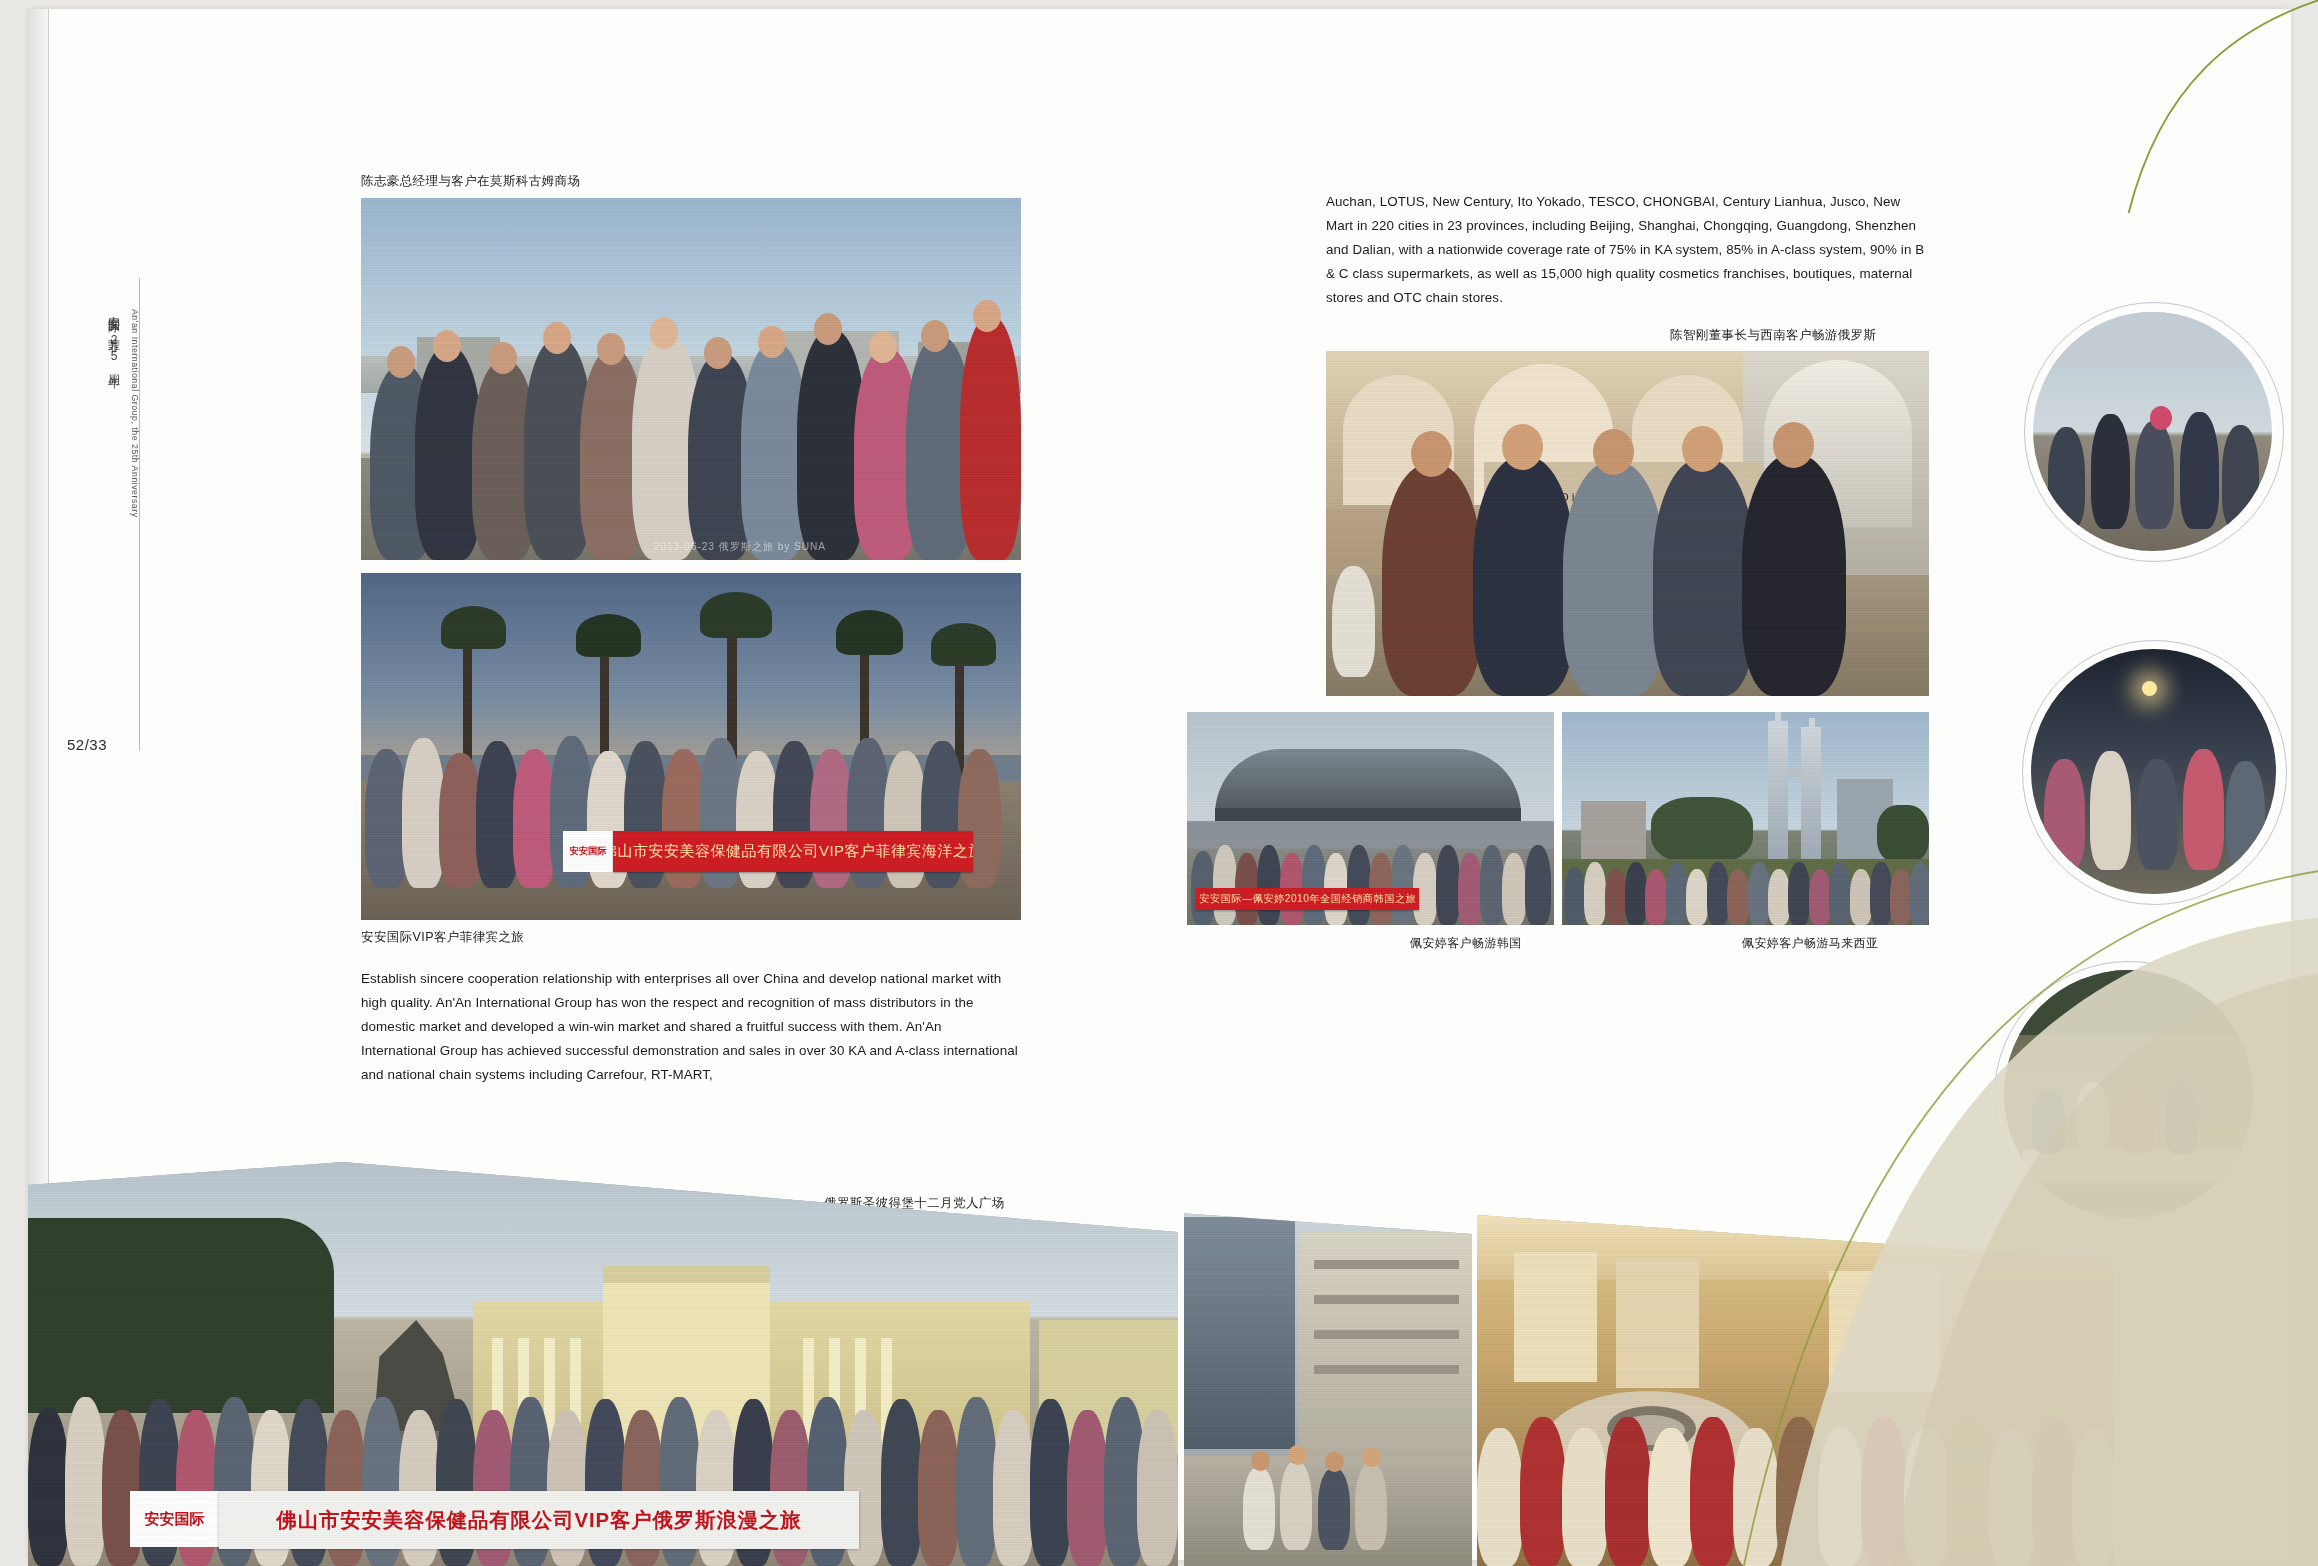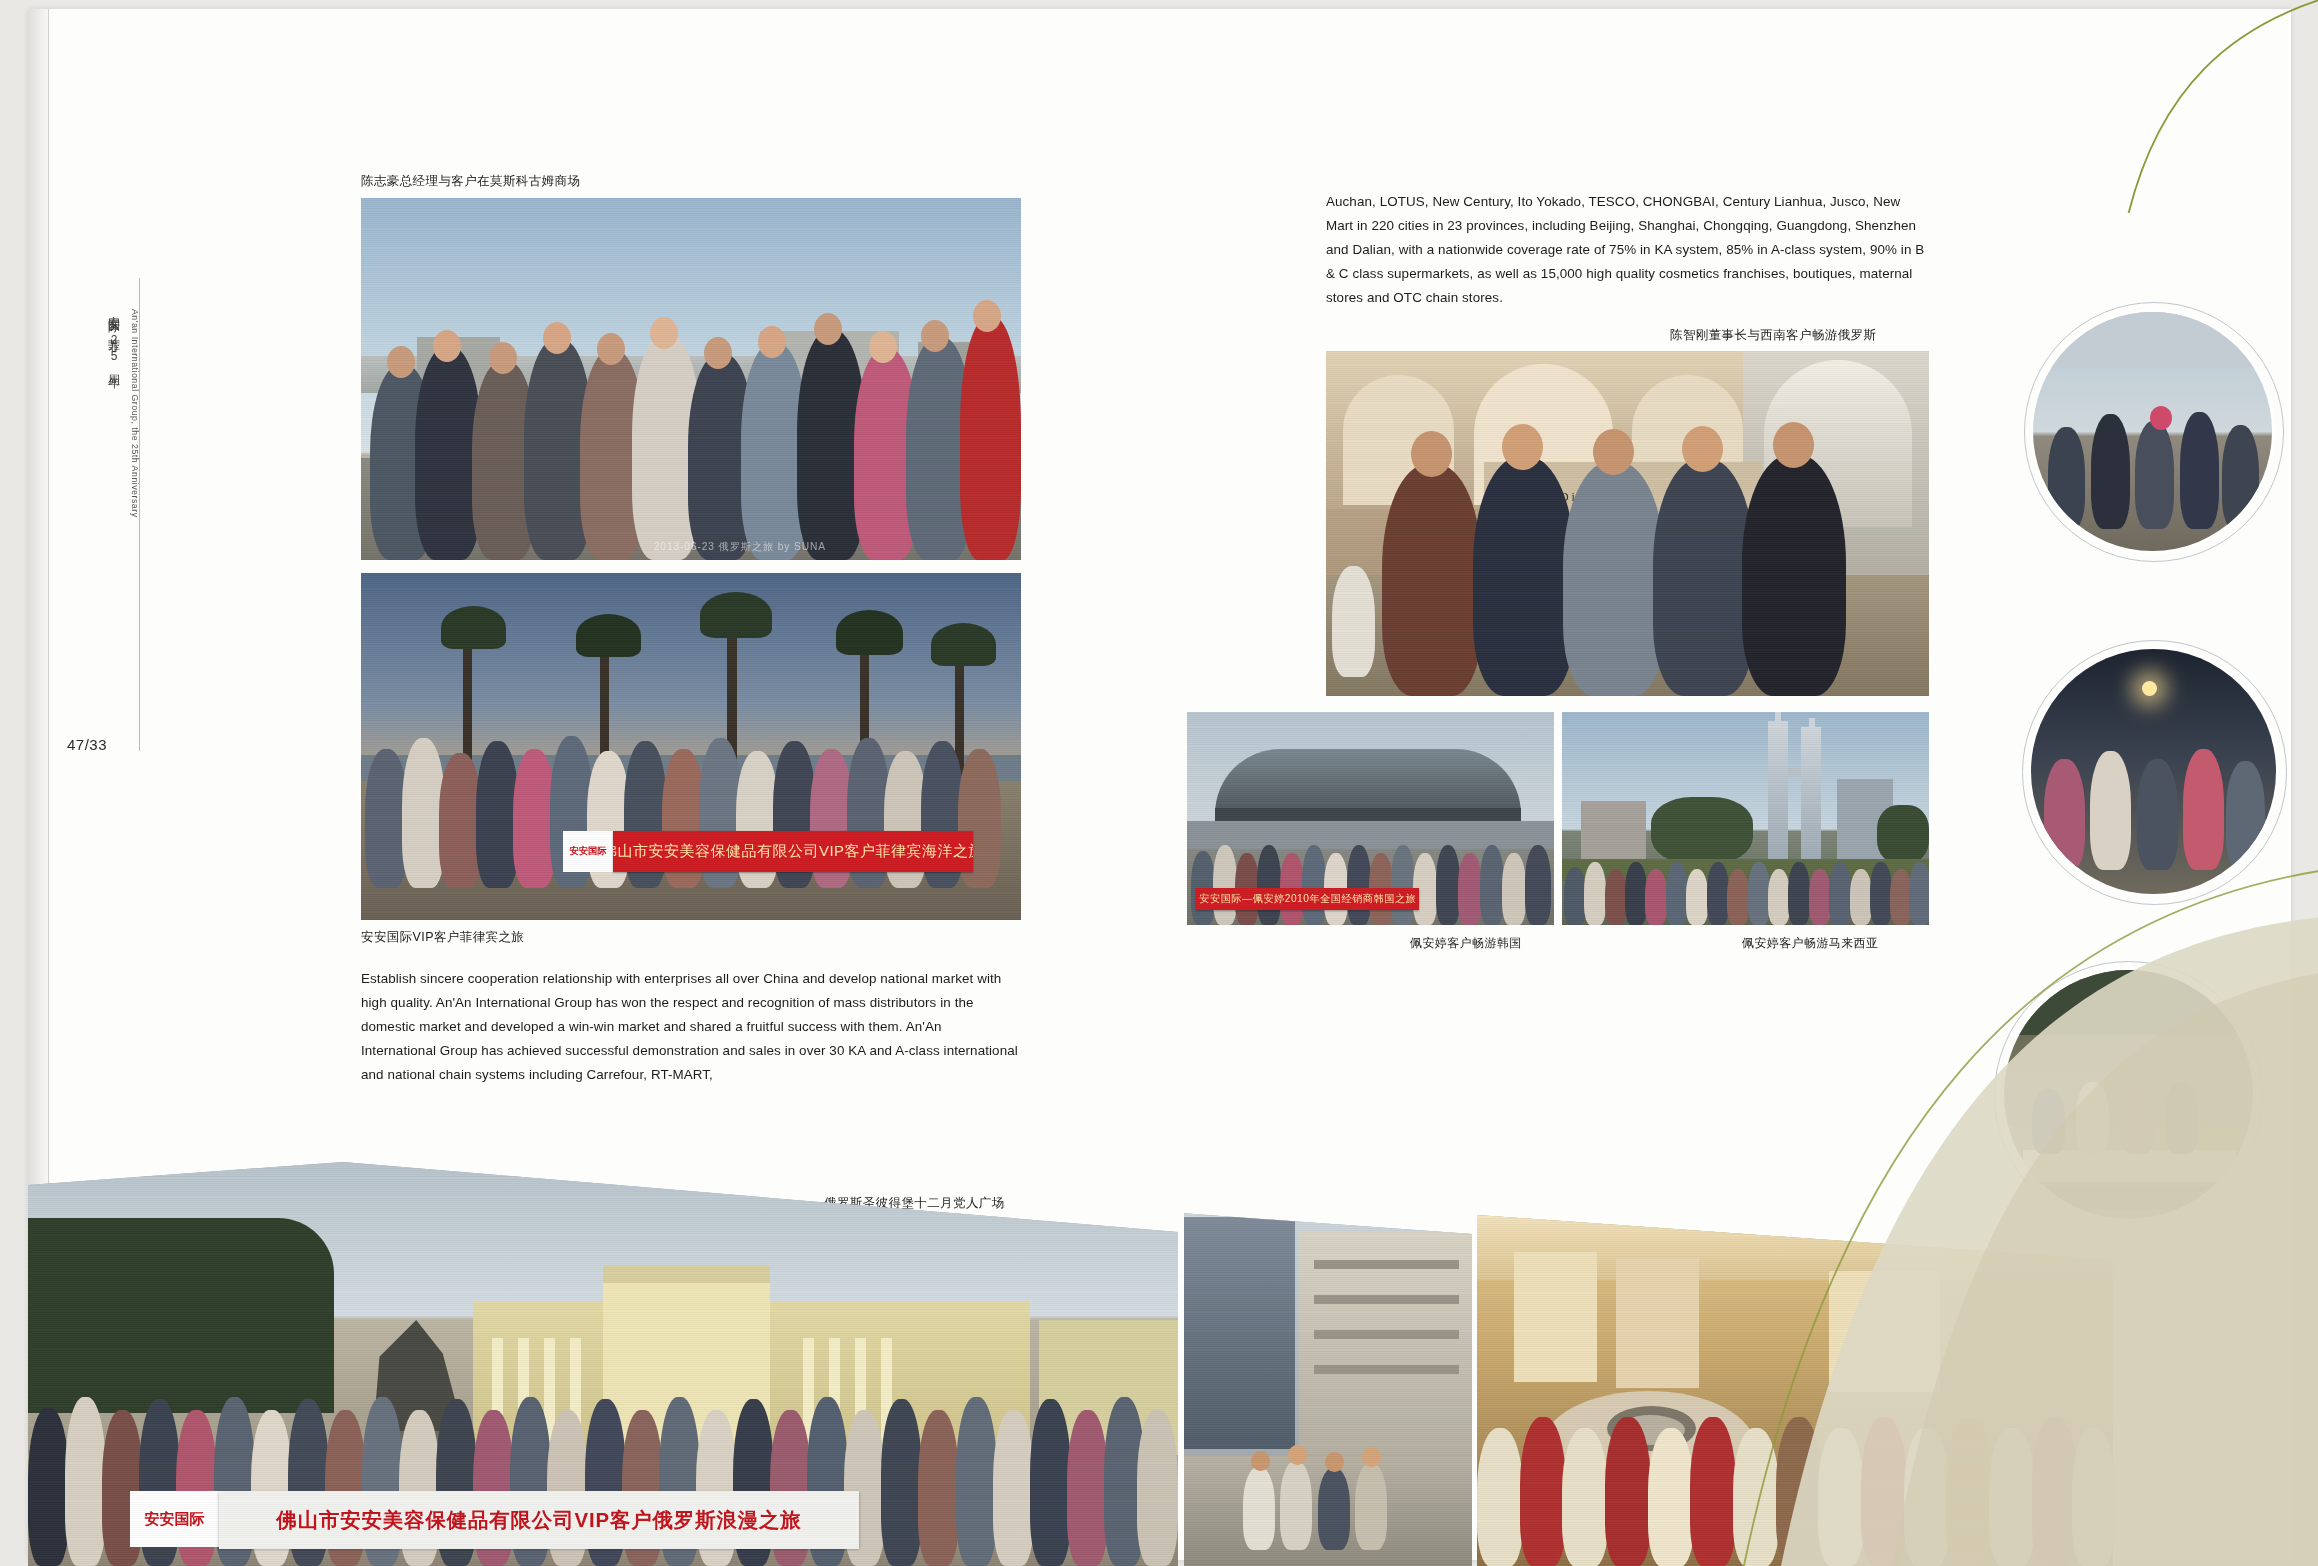--- a/index.html
+++ b/index.html
@@ -182,21 +182,21 @@
 
 <div class="rule-v"></div>
 
 <div class="vert-label">
   <span>安安国际  芳菲25周年</span>
 </div>
 <div class="vert-label en" style="left:123px; top:309px; height:232px;">
   <span class="en">An'an International Group, the 25th Anniversary</span>
 </div>
 
-<div class="page-num">47/33</div>
+<div class="page-num">52/33</div>
 
 <div class="cap" style="left:361px; top:173px;">陈志豪总经理与客户在莫斯科古姆商场</div>
 
 <div class="photo" style="left:361px; top:198px; width:660px; height:362px;">
   <div class="sky" style="background:linear-gradient(#9ab6cf 0%,#c3d6e2 45%,#d9e3e8 70%,#b9b2a6 71%,#a39c90 100%);"></div>
 
   <div style="position:absolute;left:0;top:158px;width:100%;height:37px;background:linear-gradient(#b9bdb9,#9b9f9b);opacity:.85;"></div>
   <div style="position:absolute;left:56px;top:139px;width:83px;height:56px;background:#a7aaa4;"></div>
   <div style="position:absolute;left:399px;top:133px;width:139px;height:62px;background:#b3b6b0;"></div>
   <div style="position:absolute;left:557px;top:144px;width:93px;height:51px;background:#a0a39d;"></div>

